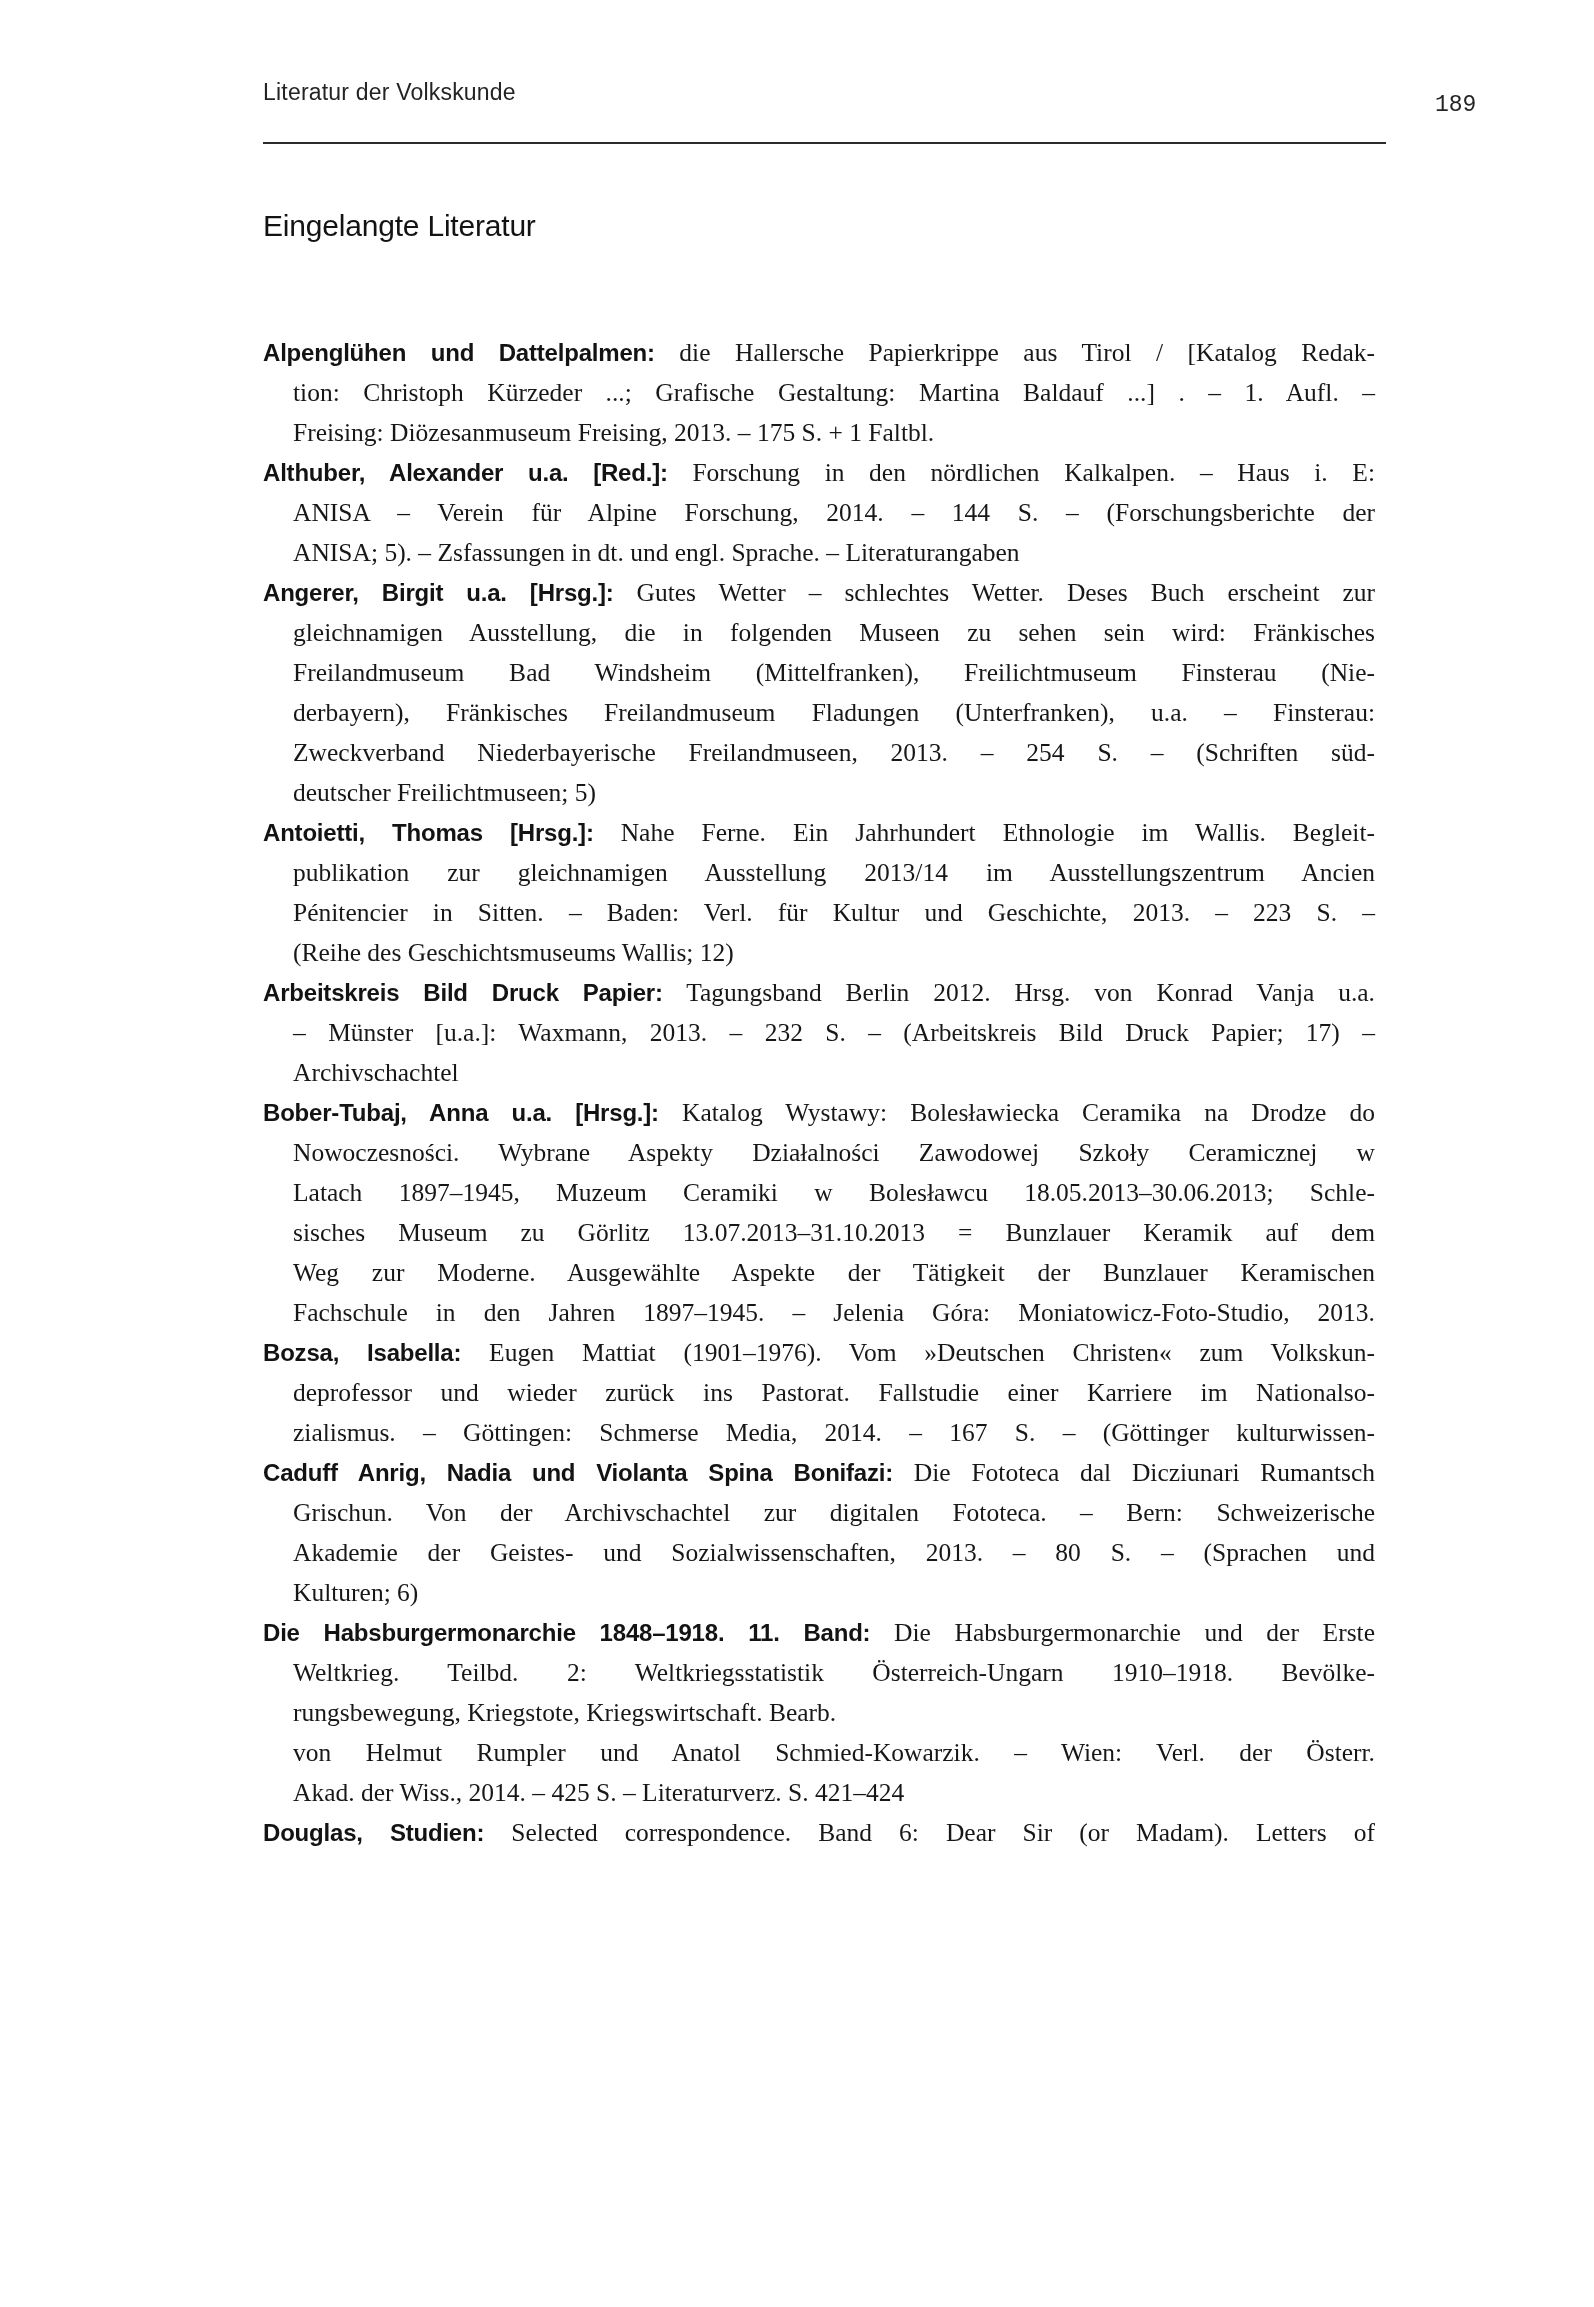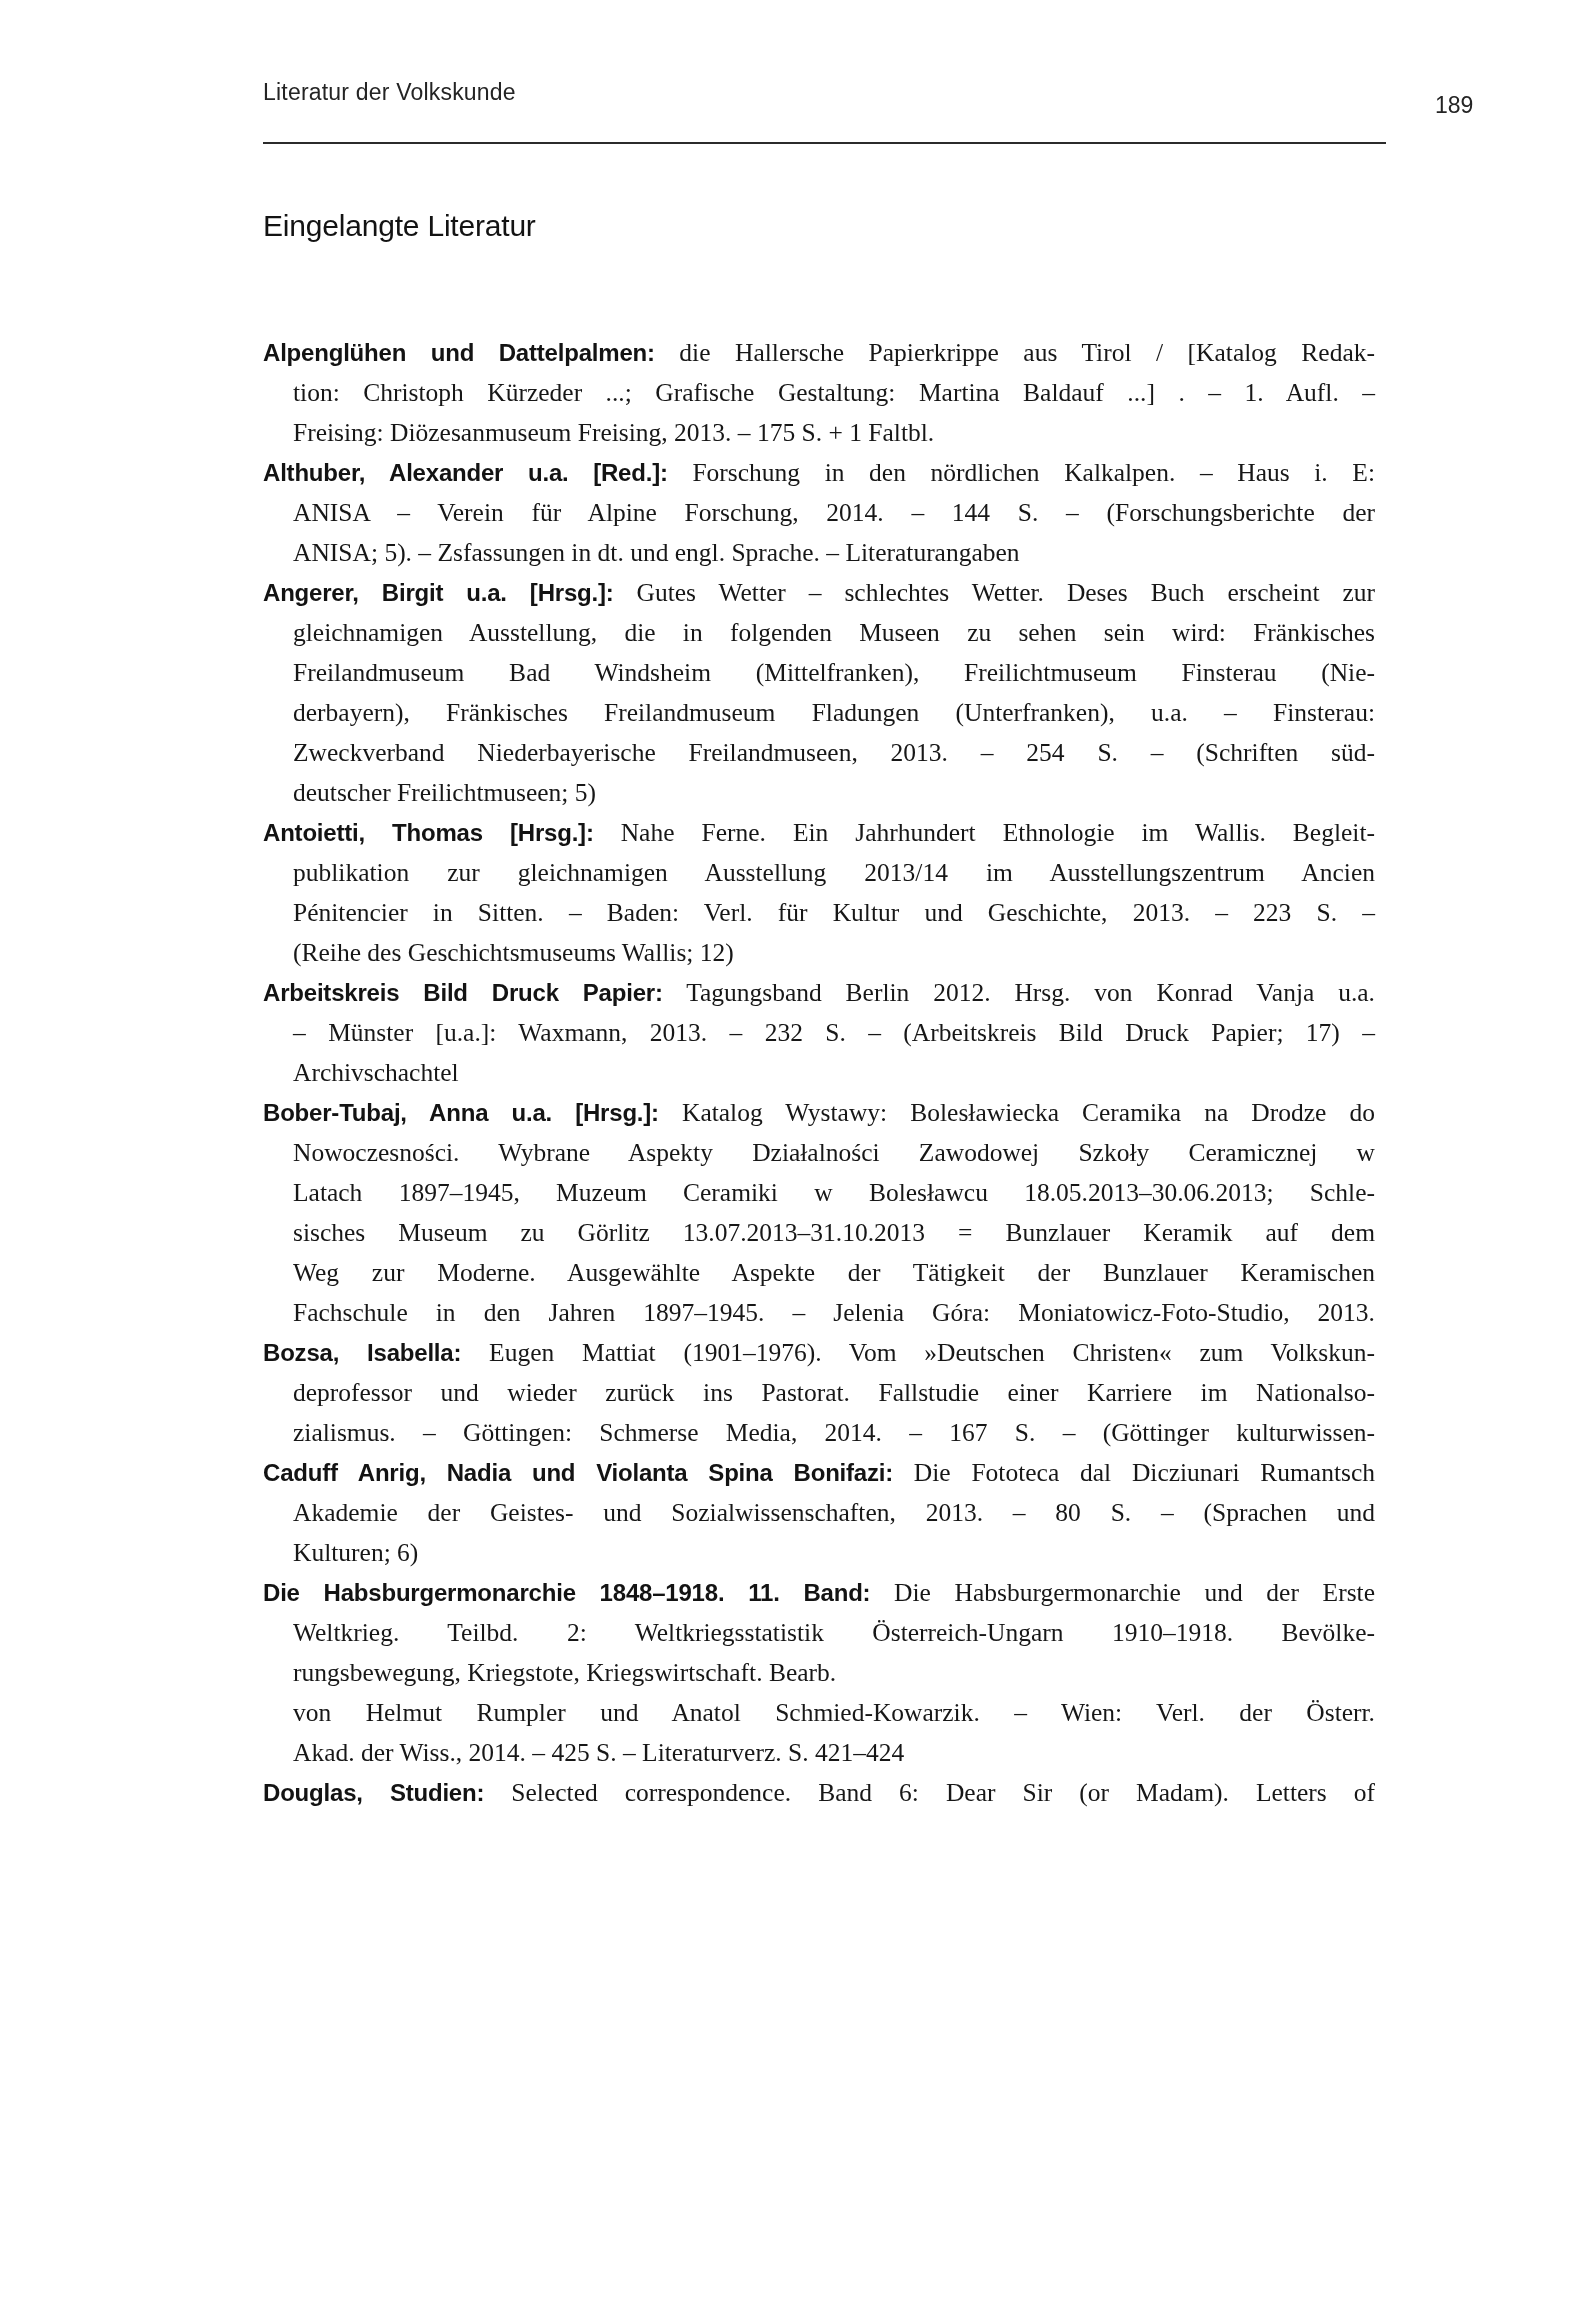--- a/index.html
+++ b/index.html
@@ -23,21 +23,21 @@
     font-family: "Liberation Sans", sans-serif;
     font-size: 23px;
     line-height: 25.5px;
     color: #242424;
     letter-spacing: 0.2px;
   }
   .page-number {
     position: absolute;
     left: 1435px;
     top: 93px;
-    font-family: Liberation Sans, sans-serif;
+    font-family: Liberation Mono, monospace;
     font-size: 23px;
     line-height: 25.5px;
     color: #242424;
   }
   .header-rule {
     position: absolute;
     left: 263px;
     top: 142px;
     width: 1123px;
     height: 2.4px;
@@ -131,20 +131,21 @@
         <div class="line ind just"><span>Weg zur Moderne. Ausgewählte Aspekte der Tätigkeit der Bunzlauer Keramischen</span></div>
         <div class="line ind just"><span>Fachschule in den Jahren 1897–1945. – Jelenia Góra: Moniatowicz-Foto-Studio, 2013.</span></div>
       </div>
       <div class="entry">
         <div class="line just"><span class="lead">Bozsa, Isabella:</span><span> Eugen Mattiat (1901–1976). Vom »Deutschen Christen« zum Volkskun-</span></div>
         <div class="line ind just"><span>deprofessor und wieder zurück ins Pastorat. Fallstudie einer Karriere im Nationalso-</span></div>
         <div class="line ind just"><span>zialismus. – Göttingen: Schmerse Media, 2014. – 167 S. – (Göttinger kulturwissen-</span></div>
       </div>
       <div class="entry">
         <div class="line just"><span class="lead">Caduff Anrig, Nadia und Violanta Spina Bonifazi:</span><span> Die Fototeca dal Dicziunari Rumantsch</span></div>
+        <div class="line ind just"><span>Grischun. Von der Archivschachtel zur digitalen Fototeca. – Bern: Schweizerische</span></div>
         <div class="line ind just"><span>Akademie der Geistes- und Sozialwissenschaften, 2013. – 80 S. – (Sprachen und</span></div>
         <div class="line ind"><span>Kulturen; 6)</span></div>
       </div>
       <div class="entry">
         <div class="line just"><span class="lead">Die Habsburgermonarchie 1848–1918. 11. Band:</span><span> Die Habsburgermonarchie und der Erste</span></div>
         <div class="line ind just"><span>Weltkrieg. Teilbd. 2: Weltkriegsstatistik Österreich-Ungarn 1910–1918. Bevölke-</span></div>
         <div class="line ind"><span>rungsbewegung, Kriegstote, Kriegswirtschaft. Bearb.</span></div>
         <div class="line ind just"><span>von Helmut Rumpler und Anatol Schmied-Kowarzik. – Wien: Verl. der Österr.</span></div>
         <div class="line ind"><span>Akad. der Wiss., 2014. – 425 S. – Literaturverz. S. 421–424</span></div>
       </div>

